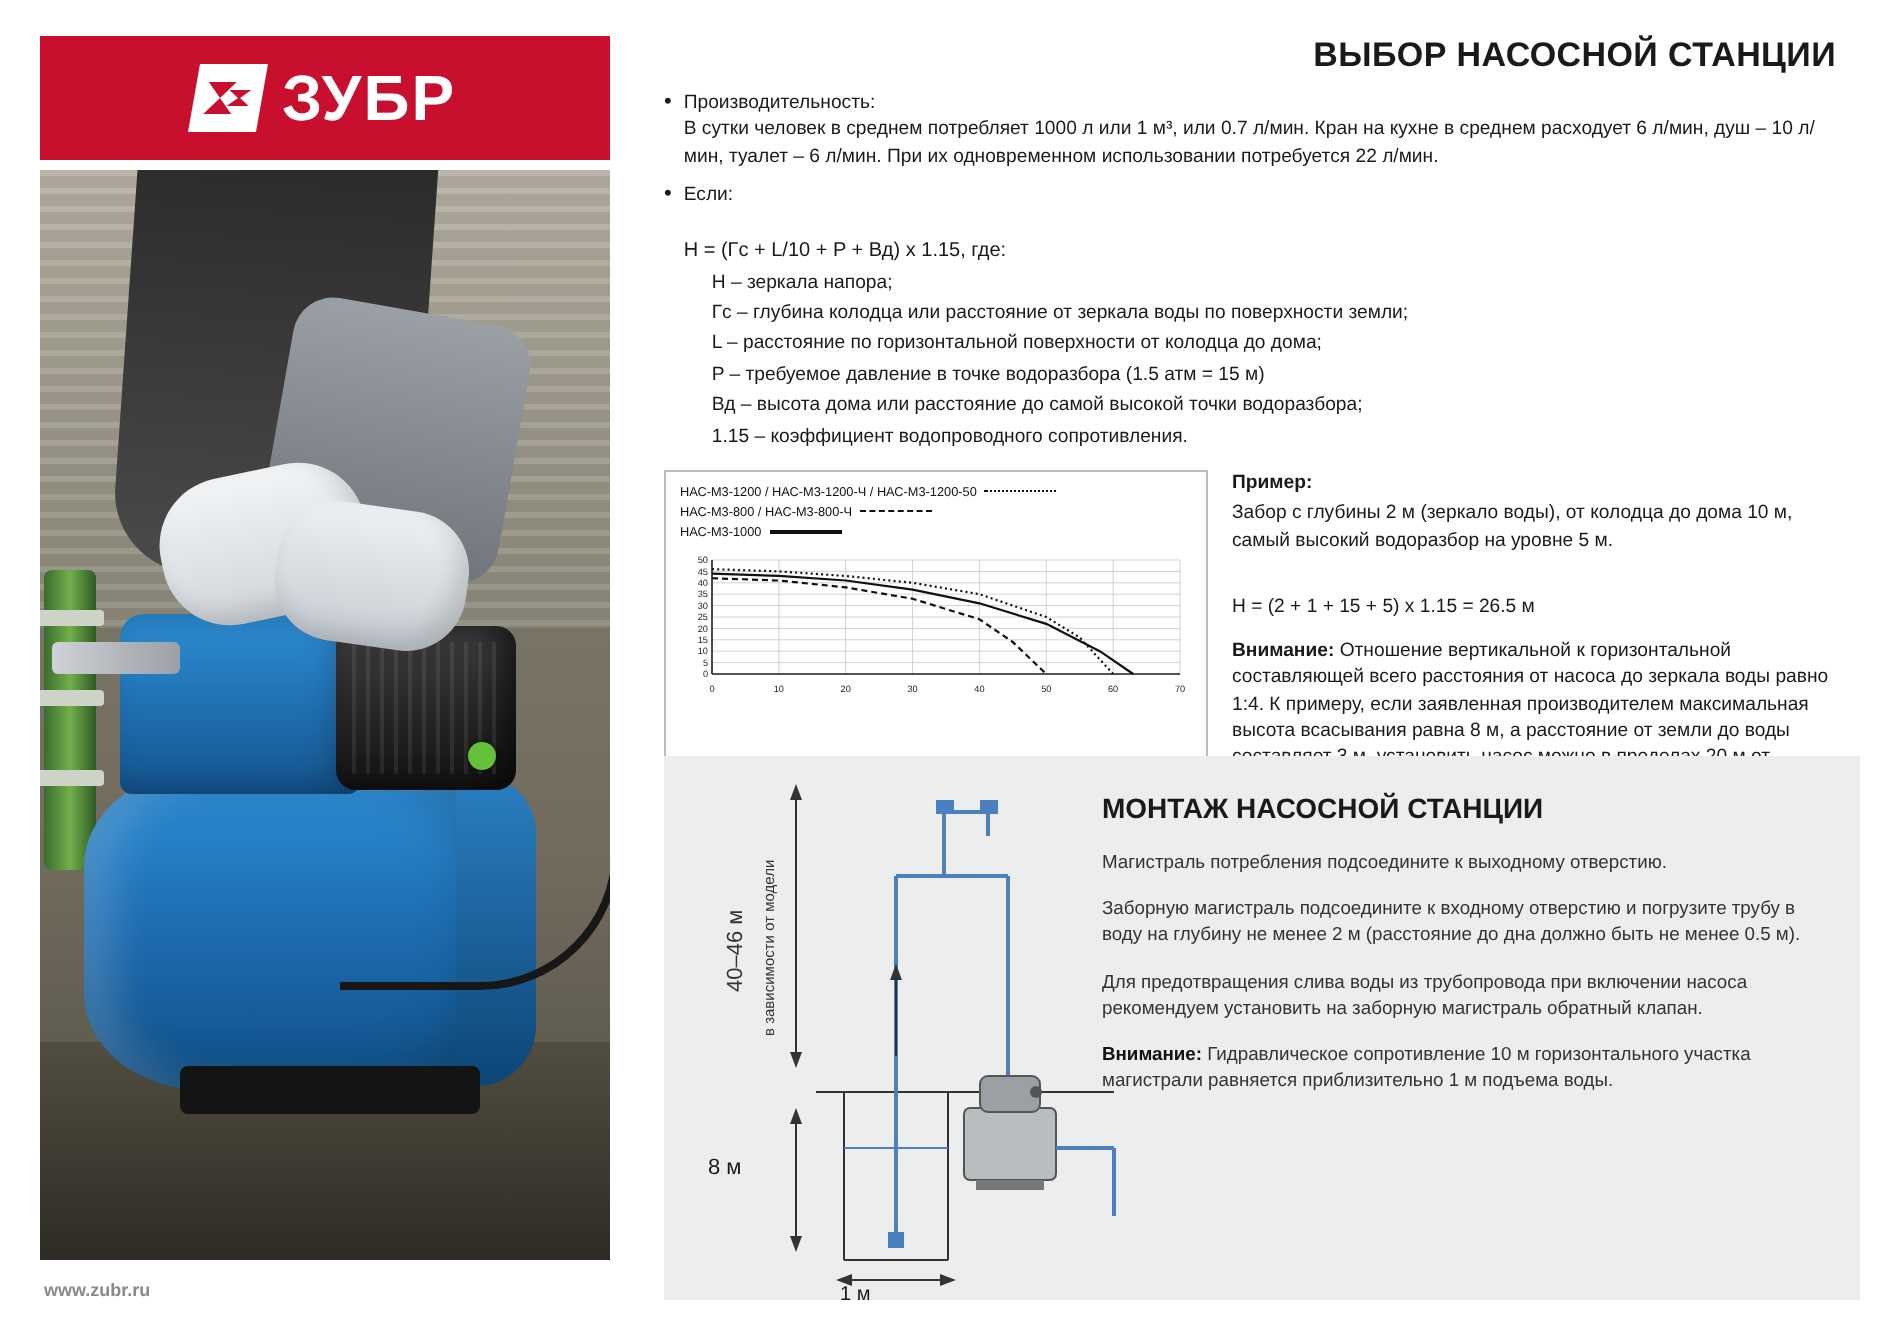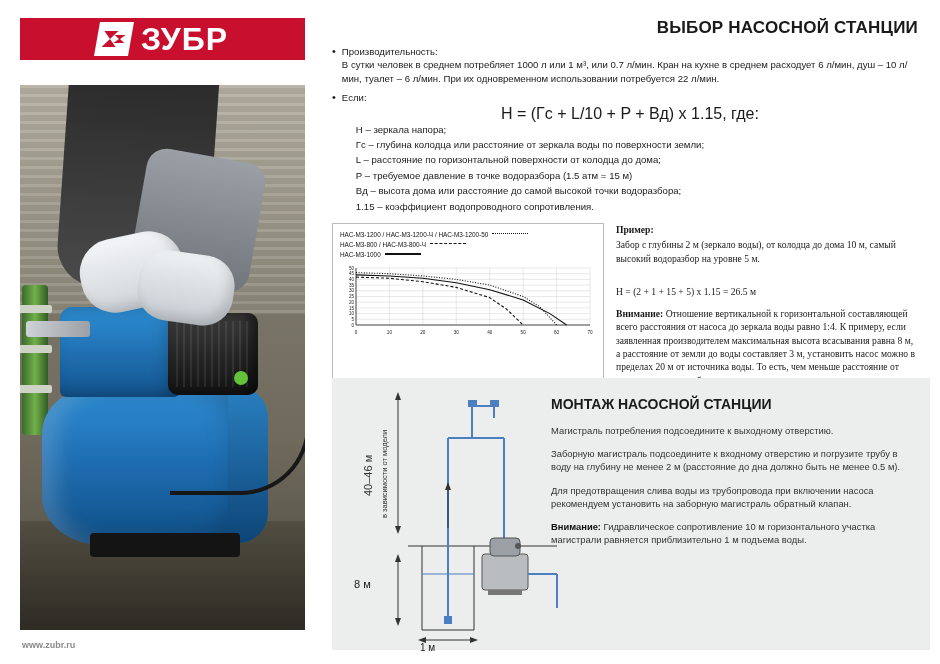--- a/index.html
+++ b/index.html
@@ -13,21 +13,21 @@
     position: relative;
   }
   .page { position:relative; width:940px; height:664px; }
 
   
   .left-col {
     position:absolute; left:0; top:0; width:322px; height:664px;
     background:#ffffff;
   }
   .logo-band {
-    position:absolute; left:20px; top:18px; width:285px; height:42px;
+    position:absolute; left:20px; top:18px; width:285px; height:62px;
     background:#c8102e;
     display:flex; align-items:center; justify-content:center;
   }
   .logo-inner { display:flex; align-items:center; gap:10px; }
   .logo-mark {
     width:34px; height:34px; background:#ffffff;
     display:flex; align-items:center; justify-content:center;
     transform: skewX(-10deg);
   }
   .logo-mark svg { display:block; }
@@ -149,39 +149,39 @@
     padding:18px 22px 0 10px;
   }
   h1.title {
     font-size:17px; font-weight:bold; margin:0 0 7px 0; letter-spacing:.2px;text-align:right;
   }
   .bullet-row { display:flex; gap:6px; margin-bottom:6px; }
   .bullet-dot { font-size:11px; line-height:13px; }
   .blk { font-size:9.6px; line-height:13.4px; }
   .para { font-size:9.6px; line-height:13.4px; margin:0 0 2px 0; }
   .indent { padding-left:14px; }
-  .formula { font-size:16px; line-height:14px; margin:2px 0 2px 0;text-align:center; }
+  .formula { font-size:10px; line-height:14px; margin:14px 0 2px 0; }
 
   
   .mid-row { display:flex; gap:12px; margin-top:8px; }
   .chart-box {
     width:272px; border:1px solid #b9bcc0; background:#fff;
     padding:6px 7px 7px 7px;
   }
   .legend { font-size:6.4px; line-height:8.6px; color:#111; }
   .legend-line { display:flex; align-items:center; gap:4px; white-space:nowrap; }
   .lg-label { flex:0 0 auto; }
   .lg-swatch { width:36px; height:7px; position:relative; }
   .sw-dotted { border-top:1.6px dotted #111; margin-top:3px; }
   .sw-dashed { border-top:1.6px dashed #111; margin-top:3px; }
   .sw-solid  { border-top:2px solid #111; margin-top:3px; }
   .chart-area { position:relative; height:72px; margin-top:5px; }
   .chart-svg { display:block; }
 
-  .example-col { flex:1; font-size:9.6px; line-height:13.4px;font-family:Liberation Serif, serif; }
+  .example-col { flex:1; font-size:9.6px; line-height:13.4px; }
 
   .after-text { font-size:9.6px; line-height:13.4px; margin-top:8px; }
 
   
   .bottom-panel {
     position:absolute; left:332px; top:378px; width:598px; height:272px;
     background:#eceded;
   }
   .bp-inner { display:flex; height:100%; }
   .bp-diagram { width:215px; position:relative;padding-left:20px; }

